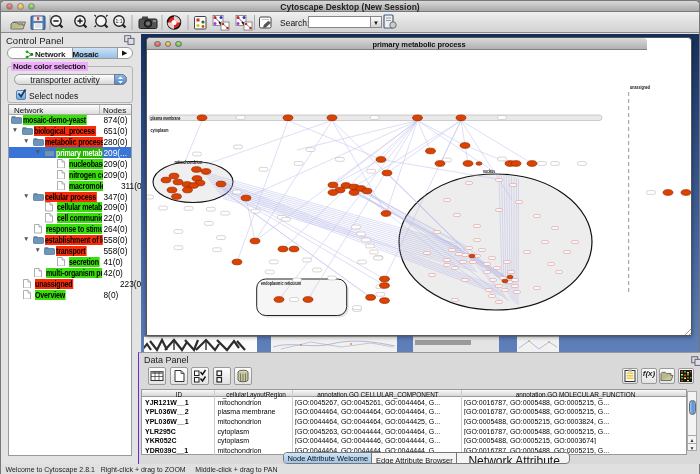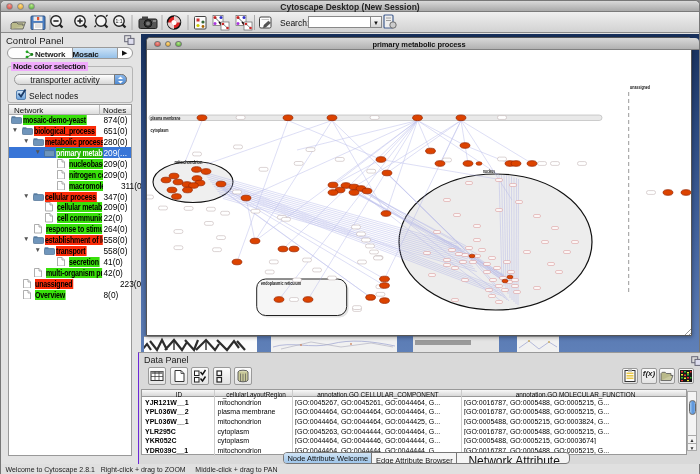--- a/index.html
+++ b/index.html
@@ -280,21 +280,21 @@
         </svg></div>
 <div class="abs" style="left:272px;top:302px;width:86px;height:17px;background:#e4e4e4;border-top:1px solid #aaa;">
         <div class="abs" style="left:2px;top:3px;width:56px;height:5px;background:#9a9a9a;"></div>
       </div>
 <div class="abs" style="left:376px;top:302px;width:42px;height:17px;background:#f1f1f1;border-top:1px solid #aaa;"><svg width="42" height="16" viewBox="0 0 42 16">
           <path d="M2 11 L12 4 L22 12 L32 5 L40 10" stroke="#9aa0d0" stroke-width="0.7" fill="none"></path>
           <circle cx="12" cy="4" r="0.9" fill="#ca5"></circle>
           <circle cx="32" cy="5" r="0.9" fill="#ca5"></circle>
         </svg></div>
 <div class="abs" style="left:5px;top:3px;width:546px;height:299px;background:#fff;border:1px solid #555;border-radius:4px 4px 0 0;box-shadow:0 1px 4px rgba(0,0,0,0.4);">
-<div class="abs" style="left:0;top:0;width:552px;height:12px;background:linear-gradient(#d8d8d8,#b2b2b2);border-bottom:1px solid #808080;border-radius:4px 4px 0 0;">
+<div class="abs" style="left:0;top:0;width:500px;height:12px;background:linear-gradient(#d8d8d8,#b2b2b2);border-bottom:1px solid #808080;border-radius:4px 4px 0 0;">
 <div class="abs" style="left:7.0px;top:2.5px;width:6.5px;height:6.5px;border-radius:50%;background:radial-gradient(circle at 50% 30%, #f09a93, #cf3b31);border:0.5px solid #777;"></div>
 <div class="abs" style="left:17.5px;top:2.5px;width:6.5px;height:6.5px;border-radius:50%;background:radial-gradient(circle at 50% 30%, #ffd97e, #db9d25);border:0.5px solid #777;"></div>
 <div class="abs" style="left:28.0px;top:2.5px;width:6.5px;height:6.5px;border-radius:50%;background:radial-gradient(circle at 50% 30%, #b6e68a, #45a329);border:0.5px solid #777;"></div>
 <div class="abs" style="left:0;top:1.5px;width:544px;text-align:center;font-size:7.5px;letter-spacing:-0.1px;font-weight:bold;color:#111;">primary metabolic process</div>
 </div>
 <svg class="abs" style="left:0;top:12px" width="544" height="286" viewBox="0 0 544 286">
           <rect x="2" y="65" width="453" height="5.5" rx="2.75" fill="#e9e9e9" stroke="#b0b0b0" stroke-width="0.6"></rect>
           <ellipse cx="46" cy="132" rx="40" ry="20.5" fill="#efefef" stroke="#111" stroke-width="1.1"></ellipse>
           <ellipse cx="348.5" cy="192" rx="96.5" ry="68" fill="#ededed" stroke="#111" stroke-width="1.2"></ellipse>
           <rect x="111.7" y="231" width="90" height="36.5" rx="9" fill="#bbb" opacity="0.4"></rect>

